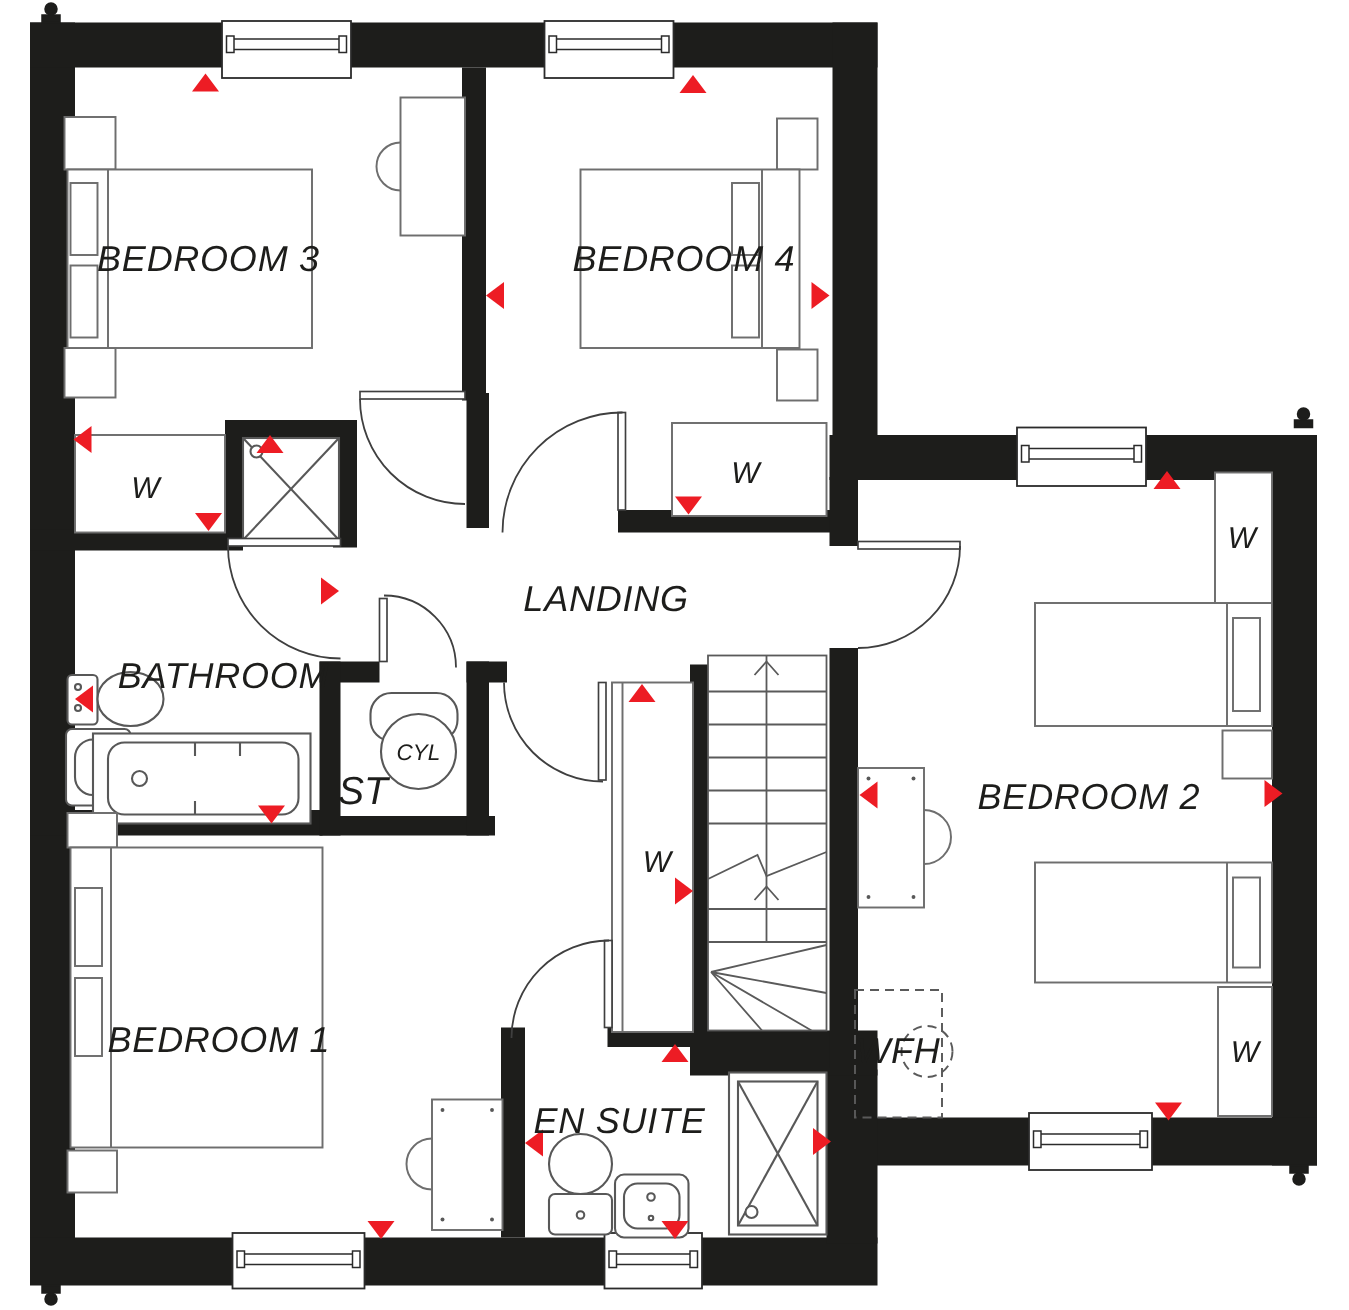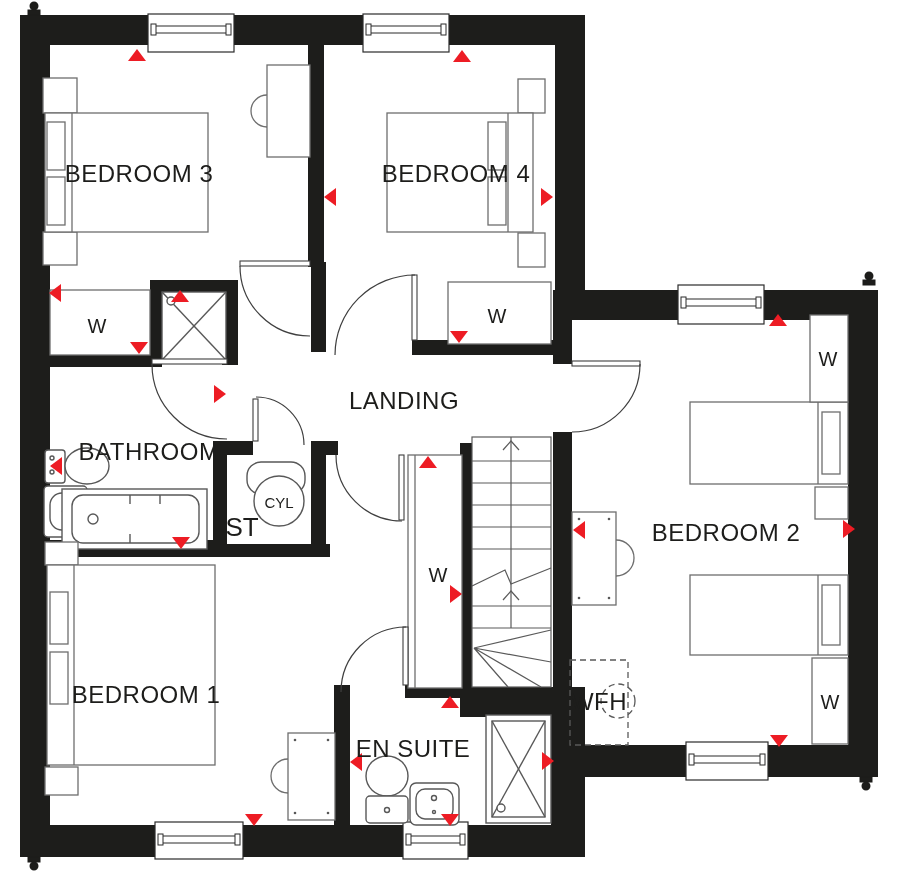--- a/index.html
+++ b/index.html
@@ -1,16 +1,16 @@
 <!DOCTYPE html>
 <html><head>
 <meta charset="utf-8">
 <style>
   html,body{margin:0;padding:0;background:#ffffff;}
-  .stage{width:899px;height:873px;position:relative;background:#fff;overflow:hidden;}
+  .stage{width:899px;height:873px;position:relative;background:#fff;overflow:hidden;font-style:italic;}
   svg{display:block;}
   .wall{fill:#1d1d1b;stroke:none;}
   .furn{fill:#ffffff;stroke:#6e6e6e;stroke-width:1.3;}
   .furnl{fill:none;stroke:#6e6e6e;stroke-width:1.3;}
   .fix{fill:#ffffff;stroke:#585858;stroke-width:1.4;}
   .fixl{fill:none;stroke:#585858;stroke-width:1.4;}
   .door{fill:none;stroke:#3f3f3f;stroke-width:1.2;}
   .leaf{fill:#ffffff;stroke:#3f3f3f;stroke-width:1.1;}
   .win{fill:#ffffff;stroke:#2b2b2b;stroke-width:1.2;}
   .winbar{fill:#ffffff;stroke:#2b2b2b;stroke-width:1;}

